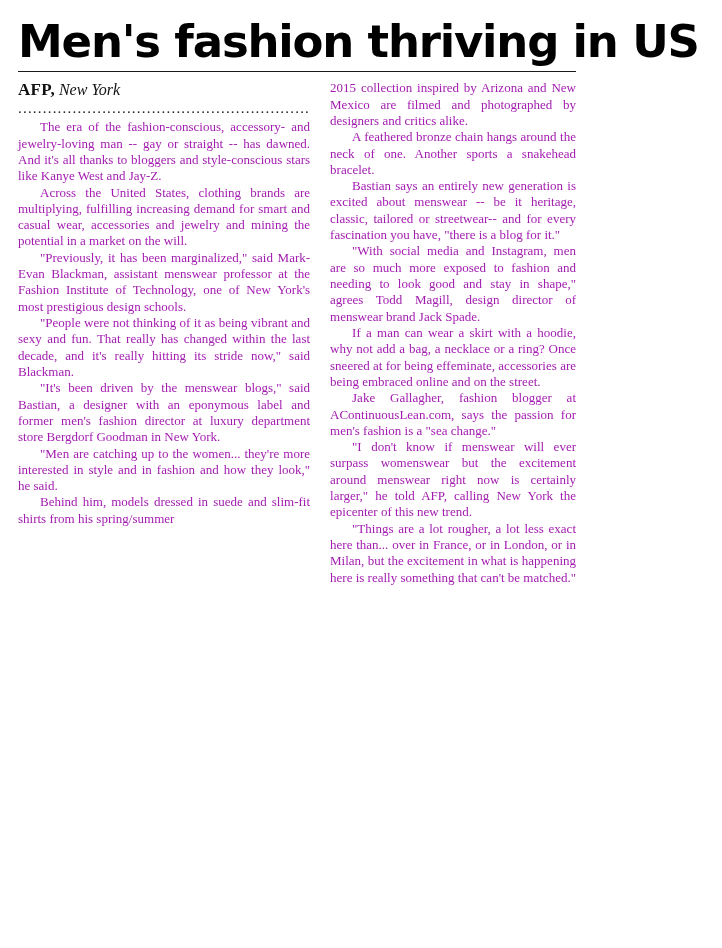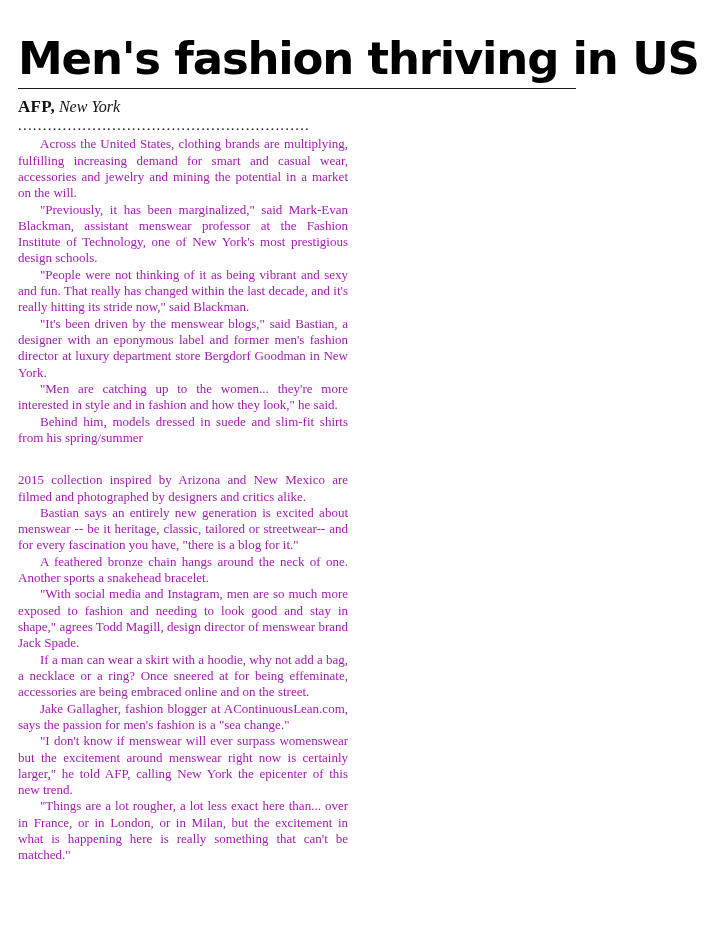--- a/index.html
+++ b/index.html
@@ -12,42 +12,41 @@
     height: 948px;
     overflow: hidden;
     font-family: "Liberation Serif", serif;
     color: #111111;
   }
   .page {
     position: relative;
     width: 594px;
     height: 948px;
     box-sizing: border-box;
-    padding: 29px 18px 0 18px;
+    padding: 12px 18px 0 18px;
   }
   .headline {
     font-family: "DejaVu Sans", sans-serif;
     font-weight: bold;
     font-size: 45px;
     line-height: 1.05;
     letter-spacing: -1.2px;
     color: #000000;
     margin: 6px 0 6px 0;
     white-space: nowrap;
   }
   .rule {
     border: 0;
     border-top: 1.5px solid #1a1a1a;
     margin: 4px 0 8px 0;
   }
   .columns {
     display: flex;
-    gap: 26px;
+    gap: 20px;
     height: 812px;
-    flex-direction: column;
   }
   .col {
     width: 330px;
     position: relative;
   }
   .byline {
     font-family: "Liberation Serif", serif;
     font-size: 16px;
     margin: 0 0 2px 0;
     color: #111;
@@ -98,32 +97,33 @@
 
   <div class="columns">
 
     <div class="col col-left">
       <p class="byline">
         <span class="agency">AFP,</span>
         <span class="place">New York</span>
       </p>
       <div class="dotline">...........................................................</div>
 
+      <p class="body indent">The era of the fashion-conscious, accessory- and jewelry-loving man -- gay or straight -- has dawned. And it's all thanks to bloggers and style-conscious stars like Kanye West and Jay-Z.</p>
       <p class="body indent">Across the United States, clothing brands are multiplying, fulfilling increasing demand for smart and casual wear, accessories and jewelry and mining the potential in a market on the will.</p>
       <p class="body indent">"Previously, it has been marginalized," said Mark-Evan Blackman, assistant menswear professor at the Fashion Institute of Technology, one of New York's most prestigious design schools.</p>
       <p class="body indent">"People were not thinking of it as being vibrant and sexy and fun. That really has changed within the last decade, and it's really hitting its stride now," said Blackman.</p>
       <p class="body indent">"It's been driven by the menswear blogs," said Bastian, a designer with an eponymous label and former men's fashion director at luxury department store Bergdorf Goodman in New York.</p>
       <p class="body indent">"Men are catching up to the women... they're more interested in style and in fashion and how they look," he said.</p>
       <p class="body indent">Behind him, models dressed in suede and slim-fit shirts from his spring/summer</p>
     </div>
 
     <div class="col col-right">
       <p class="body">2015 collection inspired by Arizona and New Mexico are filmed and photographed by designers and critics alike.</p>
+      <p class="body indent">A feathered bronze chain hangs around the neck of one. Another sports a snakehead bracelet.</p>
       <p class="body indent">Bastian says an entirely new generation is excited about menswear -- be it heritage, classic, tailored or streetwear-- and for every fascination you have, "there is a blog for it."</p>
-      <p class="body indent">A feathered bronze chain hangs around the neck of one. Another sports a snakehead bracelet.</p>
       <p class="body indent">"With social media and Instagram, men are so much more exposed to fashion and needing to look good and stay in shape," agrees Todd Magill, design director of menswear brand Jack Spade.</p>
       <p class="body indent">If a man can wear a skirt with a hoodie, why not add a bag, a necklace or a ring? Once sneered at for being effeminate, accessories are being embraced online and on the street.</p>
       <p class="body indent">Jake Gallagher, fashion blogger at AContinuousLean.com, says the passion for men's fashion is a "sea change."</p>
       <p class="body indent">"I don't know if menswear will ever surpass womenswear but the excitement around menswear right now is certainly larger," he told AFP, calling New York the epicenter of this new trend.</p>
       <p class="body indent">"Things are a lot rougher, a lot less exact here than... over in France, or in London, or in Milan, but the excitement in what is happening here is really something that can't be matched."</p>
     </div>
 
   </div>
 </div>
 

